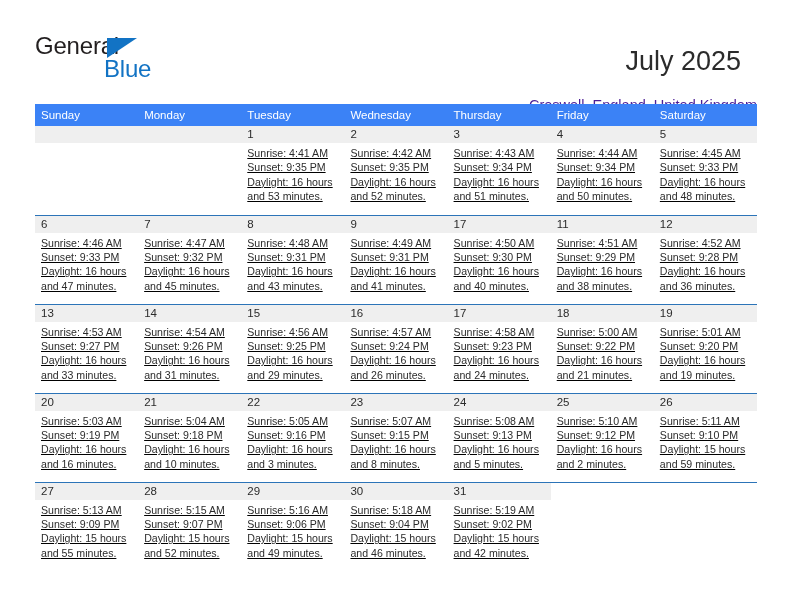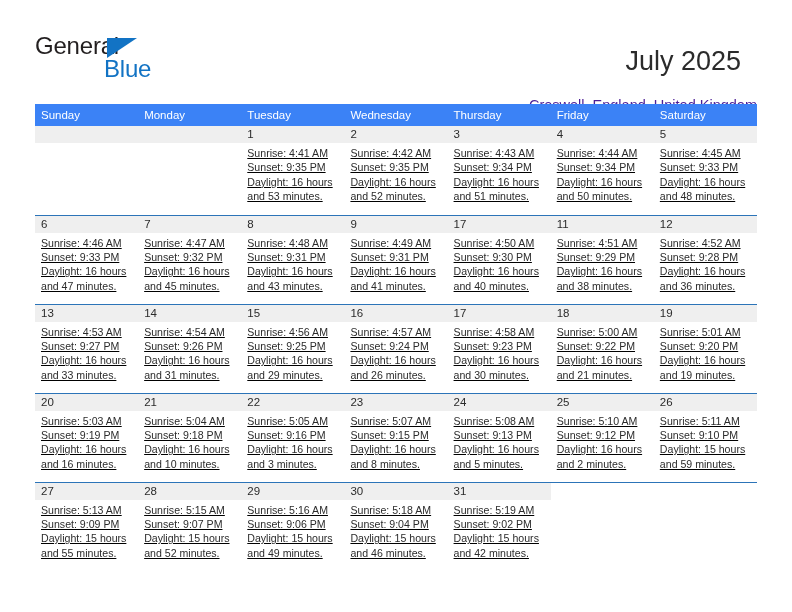--- a/index.html
+++ b/index.html
@@ -309,21 +309,21 @@
               <div>Daylight: 16 hours</div>
               <div>and 26 minutes.</div>
             </div>
           </td>
           <td>
             <div class="daynum">17</div>
             <div class="lines">
               <div>Sunrise: 4:58 AM</div>
               <div>Sunset: 9:23 PM</div>
               <div>Daylight: 16 hours</div>
-              <div>and 30 minutes.</div>
+              <div>and 24 minutes.</div>
             </div>
           </td>
           <td>
             <div class="daynum">18</div>
             <div class="lines">
               <div>Sunrise: 5:00 AM</div>
               <div>Sunset: 9:22 PM</div>
               <div>Daylight: 16 hours</div>
               <div>and 21 minutes.</div>
             </div>

